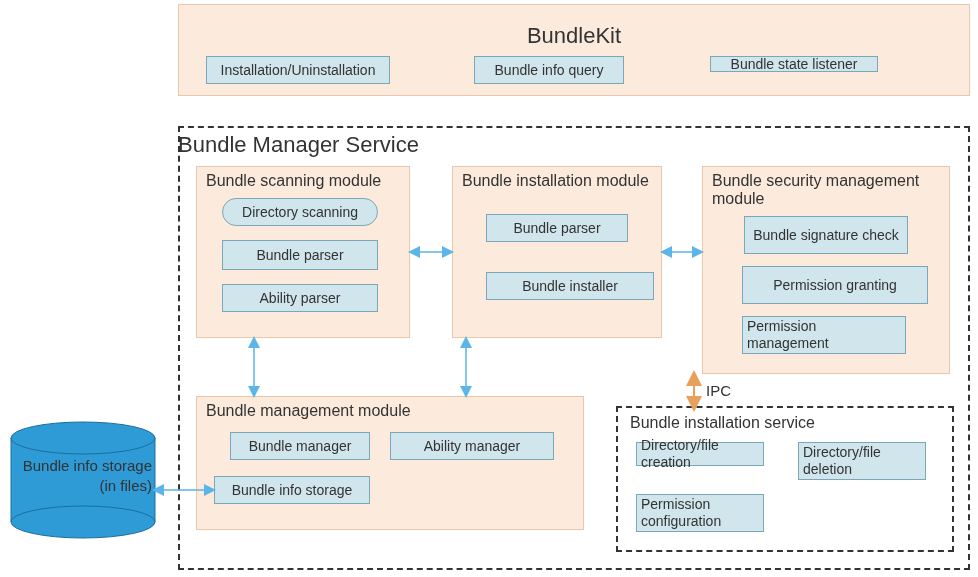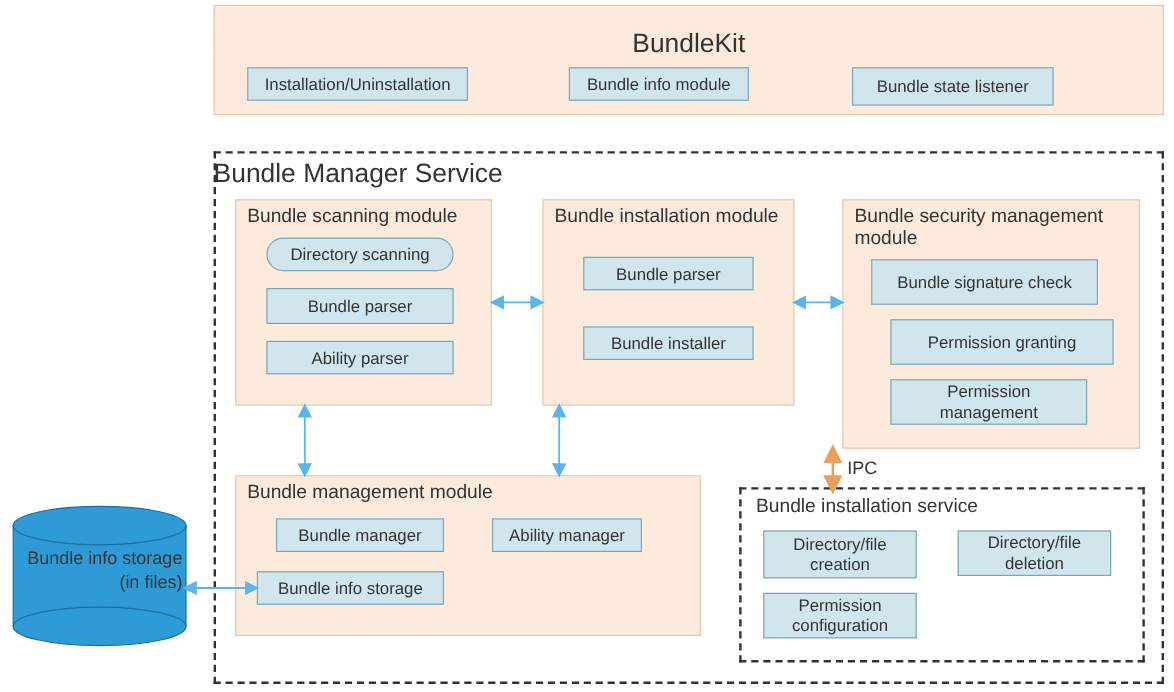--- a/index.html
+++ b/index.html
@@ -30,21 +30,20 @@
     color: #333;
   }
   .subtitle {
     font-size: 16px;
     color: #333;
     white-space: nowrap;
   }
   .btn {
     background: #D0E5EC;
     border: 1px solid #7AA8B8;
-    text-align: center;
     font-size: 14px;
     color: #333;
     display: flex;
     align-items: center;
     justify-content: center;
     box-sizing: border-box;
     padding: 2px 4px;
     line-height: 1.2;
   }
   .cyl-label {
@@ -60,54 +59,54 @@
     color: #333;
   }
 </style>
 </head>
 <body>
 
 <div class="box peach" style="left:178px; top:4px; width:792px; height:92px;">
   <div class="title" style="padding-top:18px;">BundleKit</div>
 </div>
 <div class="box btn" style="left:206px; top:56px; width:184px; height:28px;">Installation/Uninstallation</div>
-<div class="box btn" style="left:474px; top:56px; width:150px; height:28px;">Bundle info module</div>
-<div class="box btn" style="left:710px; top:56px; width:168px; height:32px;">Bundle state listener</div>
+<div class="box btn" style="left:474px; top:56px; width:150px; height:28px;">Bundle info query</div>
+<div class="box btn" style="left:710px; top:56px; width:168px; height:16px;">Bundle state listener</div>
 
 <div class="box dashed" style="left:178px; top:126px; width:792px; height:444px;"></div>
 <div class="subtitle" style="position:absolute; left:178px; top:132px; width:792px; text-align:left; font-size:22px;">Bundle Manager Service</div>
 
 <div class="box peach" style="left:196px; top:166px; width:214px; height:172px;"></div>
 <div class="subtitle" style="position:absolute; left:206px; top:172px;">Bundle scanning module</div>
 <div class="box btn" style="left:222px; top:198px; width:156px; height:28px;border-radius:14px;">Directory scanning</div>
 <div class="box btn" style="left:222px; top:240px; width:156px; height:30px;">Bundle parser</div>
 <div class="box btn" style="left:222px; top:284px; width:156px; height:28px;">Ability parser</div>
 
 <div class="box peach" style="left:452px; top:166px; width:210px; height:172px;"></div>
 <div class="subtitle" style="position:absolute; left:462px; top:172px;">Bundle installation module</div>
 <div class="box btn" style="left:486px; top:214px; width:142px; height:28px;">Bundle parser</div>
-<div class="box btn" style="left:486px; top:272px; width:142px; height:28px;">Bundle installer</div>
+<div class="box btn" style="left:486px; top:272px; width:168px; height:28px;">Bundle installer</div>
 
 <div class="box peach" style="left:702px; top:166px; width:248px; height:208px;"></div>
 <div class="subtitle" style="position:absolute; left:712px; top:172px; white-space:normal; width:230px;">
   <span>Bundle security management module</span>
 </div>
-<div class="box btn" style="left:726px; top:216px; width:189px; height:38px;">Bundle signature check</div>
+<div class="box btn" style="left:744px; top:216px; width:164px; height:38px;">Bundle signature check</div>
 <div class="box btn" style="left:742px; top:266px; width:186px; height:38px;">Permission granting</div>
 <div class="box btn" style="left:742px; top:316px; width:164px; height:38px;">Permission management</div>
 
 <div class="box peach" style="left:196px; top:396px; width:388px; height:134px;"></div>
 <div class="subtitle" style="position:absolute; left:206px; top:402px;">Bundle management module</div>
 <div class="box btn" style="left:230px; top:432px; width:140px; height:28px;">Bundle manager</div>
-<div class="box btn" style="left:410px; top:432px; width:125px; height:28px;">Ability manager</div>
+<div class="box btn" style="left:390px; top:432px; width:164px; height:28px;">Ability manager</div>
 <div class="box btn" style="left:214px; top:476px; width:156px; height:28px;">Bundle info storage</div>
 
 <div class="box dashed" style="left:616px; top:406px; width:338px; height:146px;"></div>
 <div class="subtitle" style="position:absolute; left:630px; top:414px;">Bundle installation service</div>
-<div class="box btn" style="left:636px; top:442px; width:128px; height:40px;">Directory/file creation</div>
+<div class="box btn" style="left:636px; top:442px; width:128px; height:24px;">Directory/file creation</div>
 <div class="box btn" style="left:798px; top:442px; width:128px; height:38px;">Directory/file deletion</div>
 <div class="box btn" style="left:636px; top:494px; width:128px; height:38px;">Permission configuration</div>
 
 <div class="ipc" style="left:706px; top:382px;">IPC</div>
 
 <svg style="position:absolute; left:8px; top:420px; width:150px; height:120px;">
   <ellipse cx="75" cy="18" rx="72" ry="16" fill="#2E9BD6" stroke="#1A6FA0" stroke-width="1"></ellipse>
   <rect x="3" y="18" width="144" height="84" fill="#2E9BD6" stroke="none"></rect>
   <line x1="3" y1="18" x2="3" y2="102" stroke="#1A6FA0" stroke-width="1"></line>
   <line x1="147" y1="18" x2="147" y2="102" stroke="#1A6FA0" stroke-width="1"></line>

